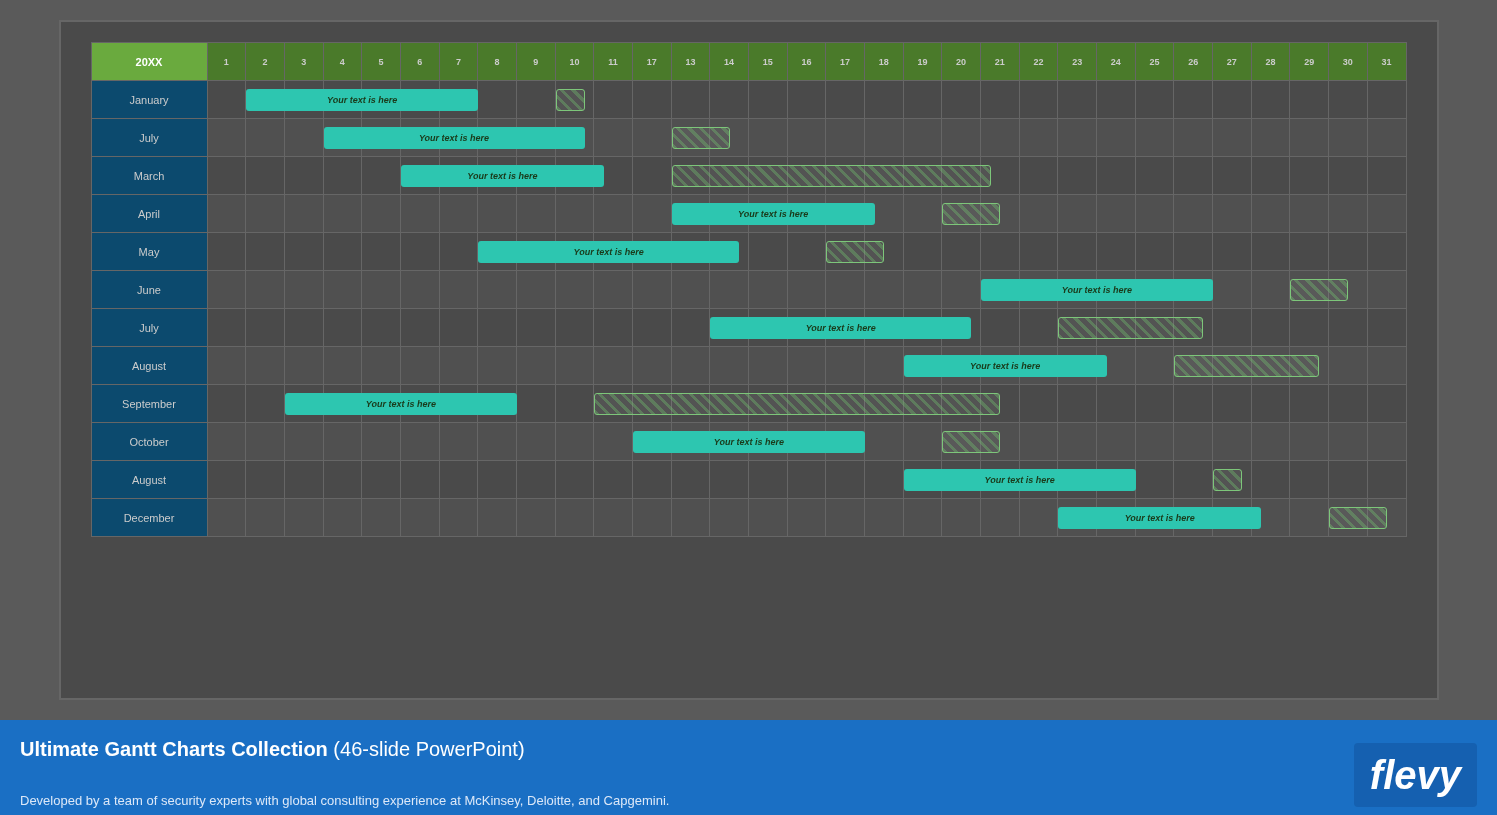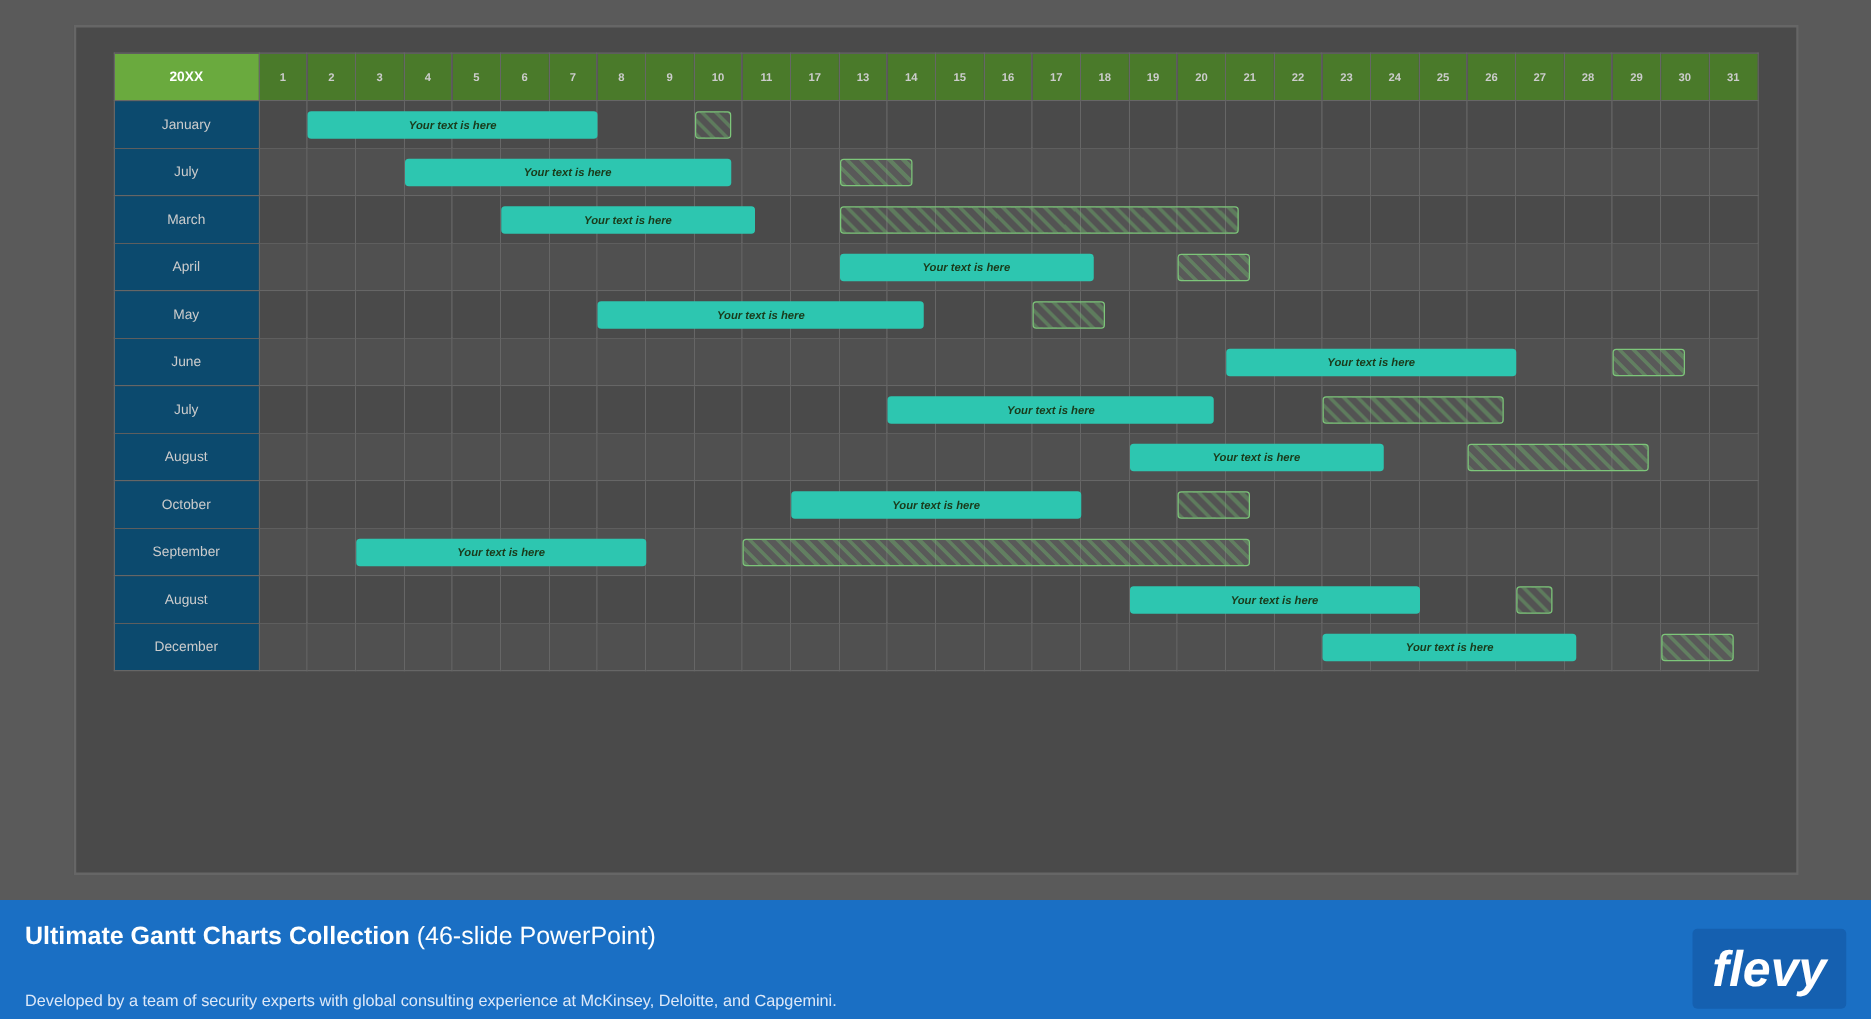--- a/index.html
+++ b/index.html
@@ -521,20 +521,62 @@
               <td class="day-cell" style="position: relative; overflow: visible;">
                 <div style="position: absolute; top: 50%; transform: translateY(-50%); left: 0px; height: 22px; z-index: 9; width: 145px; background: repeating-linear-gradient(45deg, rgba(125, 198, 122, 0.4), rgba(125, 198, 122, 0.4) 3px, rgba(255, 255, 255, 0.05) 3px, rgba(255, 255, 255, 0.05) 8px); border: 1px solid rgb(125, 198, 122); border-radius: 3px;"></div>
               </td>
               <td class="day-cell"></td>
               <td class="day-cell"></td>
               <td class="day-cell"></td>
               <td class="day-cell"></td>
               <td class="day-cell"></td>
             </tr>
             <tr>
+              <td class="month-label">September</td>
+              <td class="day-cell"></td>
+              <td class="day-cell"></td>
+              <td class="day-cell" style="position: relative; overflow: visible;">
+                <div style="position: absolute; top: 50%; transform: translateY(-50%); left: 0px; height: 22px; display: flex; z-index: 10; width: 232px;">
+                  <div style="background: rgb(45, 198, 176); height: 100%; width: 100%; display: flex; align-items: center; justify-content: center; border-radius: 3px;">
+                    <span style="color: rgb(26, 58, 26); font-size: 9px; font-style: italic; font-weight: bold; white-space: nowrap;">Your text is here</span>
+                  </div>
+                </div>
+              </td>
+              <td class="day-cell"></td>
+              <td class="day-cell"></td>
+              <td class="day-cell"></td>
+              <td class="day-cell"></td>
+              <td class="day-cell"></td>
+              <td class="day-cell"></td>
+              <td class="day-cell"></td>
+              <td class="day-cell" style="position: relative; overflow: visible;">
+                <div style="position: absolute; top: 50%; transform: translateY(-50%); left: 0px; height: 22px; z-index: 9; width: 406px; background: repeating-linear-gradient(45deg, rgba(125, 198, 122, 0.4), rgba(125, 198, 122, 0.4) 3px, rgba(255, 255, 255, 0.05) 3px, rgba(255, 255, 255, 0.05) 8px); border: 1px solid rgb(125, 198, 122); border-radius: 3px;"></div>
+              </td>
+              <td class="day-cell"></td>
+              <td class="day-cell"></td>
+              <td class="day-cell"></td>
+              <td class="day-cell"></td>
+              <td class="day-cell"></td>
+              <td class="day-cell"></td>
+              <td class="day-cell"></td>
+              <td class="day-cell"></td>
+              <td class="day-cell"></td>
+              <td class="day-cell"></td>
+              <td class="day-cell"></td>
+              <td class="day-cell"></td>
+              <td class="day-cell"></td>
+              <td class="day-cell"></td>
+              <td class="day-cell"></td>
+              <td class="day-cell"></td>
+              <td class="day-cell"></td>
+              <td class="day-cell"></td>
+              <td class="day-cell"></td>
+              <td class="day-cell"></td>
+            </tr>
+            <tr>
               <td class="month-label">October</td>
               <td class="day-cell"></td>
               <td class="day-cell"></td>
               <td class="day-cell"></td>
               <td class="day-cell"></td>
               <td class="day-cell"></td>
               <td class="day-cell"></td>
               <td class="day-cell"></td>
               <td class="day-cell"></td>
               <td class="day-cell"></td>
@@ -550,62 +592,20 @@
               <td class="day-cell"></td>
               <td class="day-cell"></td>
               <td class="day-cell"></td>
               <td class="day-cell"></td>
               <td class="day-cell"></td>
               <td class="day-cell"></td>
               <td class="day-cell"></td>
               <td class="day-cell" style="position: relative; overflow: visible;">
                 <div style="position: absolute; top: 50%; transform: translateY(-50%); left: 0px; height: 22px; z-index: 9; width: 58px; background: repeating-linear-gradient(45deg, rgba(125, 198, 122, 0.4), rgba(125, 198, 122, 0.4) 3px, rgba(255, 255, 255, 0.05) 3px, rgba(255, 255, 255, 0.05) 8px); border: 1px solid rgb(125, 198, 122); border-radius: 3px;"></div>
               </td>
-              <td class="day-cell"></td>
-              <td class="day-cell"></td>
-              <td class="day-cell"></td>
-              <td class="day-cell"></td>
-              <td class="day-cell"></td>
-              <td class="day-cell"></td>
-              <td class="day-cell"></td>
-              <td class="day-cell"></td>
-              <td class="day-cell"></td>
-              <td class="day-cell"></td>
-              <td class="day-cell"></td>
-            </tr>
-            <tr>
-              <td class="month-label">September</td>
-              <td class="day-cell"></td>
-              <td class="day-cell"></td>
-              <td class="day-cell" style="position: relative; overflow: visible;">
-                <div style="position: absolute; top: 50%; transform: translateY(-50%); left: 0px; height: 22px; display: flex; z-index: 10; width: 232px;">
-                  <div style="background: rgb(45, 198, 176); height: 100%; width: 100%; display: flex; align-items: center; justify-content: center; border-radius: 3px;">
-                    <span style="color: rgb(26, 58, 26); font-size: 9px; font-style: italic; font-weight: bold; white-space: nowrap;">Your text is here</span>
-                  </div>
-                </div>
-              </td>
-              <td class="day-cell"></td>
-              <td class="day-cell"></td>
-              <td class="day-cell"></td>
-              <td class="day-cell"></td>
-              <td class="day-cell"></td>
-              <td class="day-cell"></td>
-              <td class="day-cell"></td>
-              <td class="day-cell" style="position: relative; overflow: visible;">
-                <div style="position: absolute; top: 50%; transform: translateY(-50%); left: 0px; height: 22px; z-index: 9; width: 406px; background: repeating-linear-gradient(45deg, rgba(125, 198, 122, 0.4), rgba(125, 198, 122, 0.4) 3px, rgba(255, 255, 255, 0.05) 3px, rgba(255, 255, 255, 0.05) 8px); border: 1px solid rgb(125, 198, 122); border-radius: 3px;"></div>
-              </td>
-              <td class="day-cell"></td>
-              <td class="day-cell"></td>
-              <td class="day-cell"></td>
-              <td class="day-cell"></td>
-              <td class="day-cell"></td>
-              <td class="day-cell"></td>
-              <td class="day-cell"></td>
-              <td class="day-cell"></td>
-              <td class="day-cell"></td>
               <td class="day-cell"></td>
               <td class="day-cell"></td>
               <td class="day-cell"></td>
               <td class="day-cell"></td>
               <td class="day-cell"></td>
               <td class="day-cell"></td>
               <td class="day-cell"></td>
               <td class="day-cell"></td>
               <td class="day-cell"></td>
               <td class="day-cell"></td>

